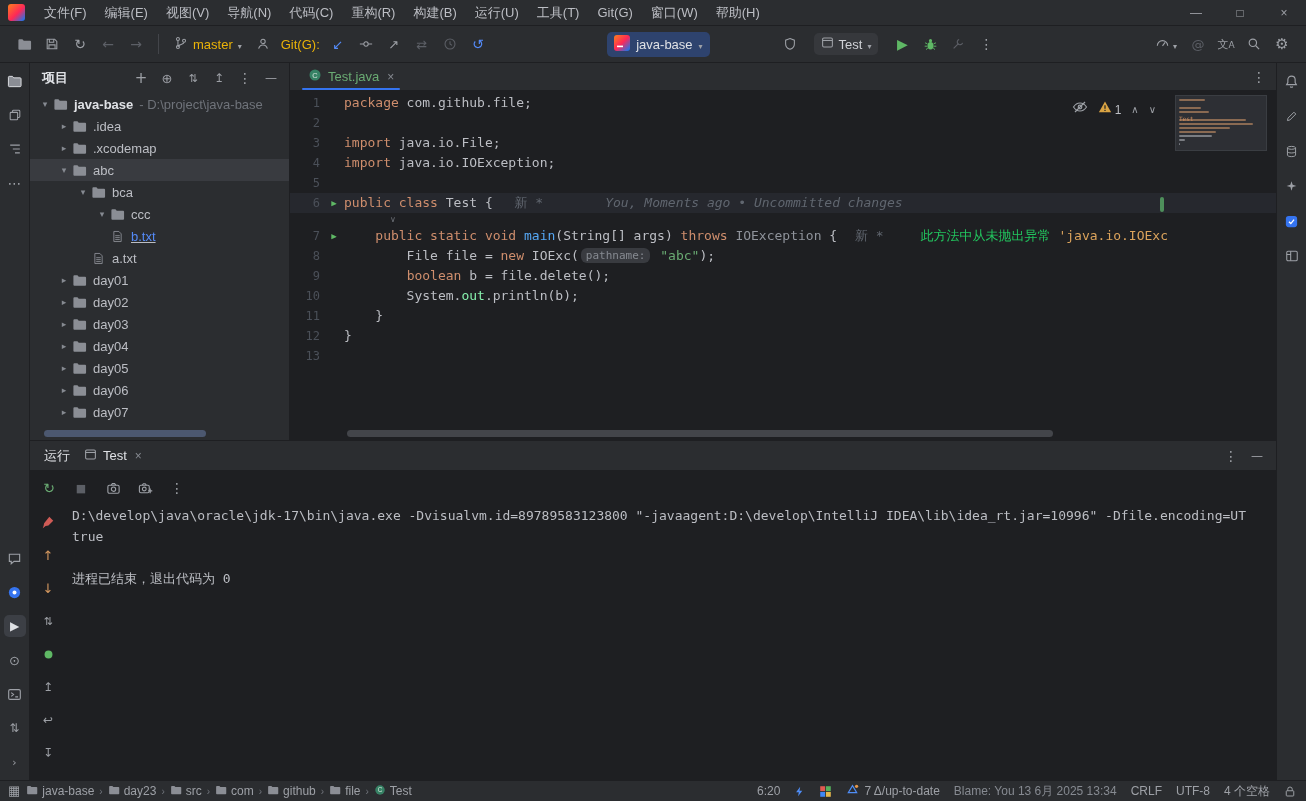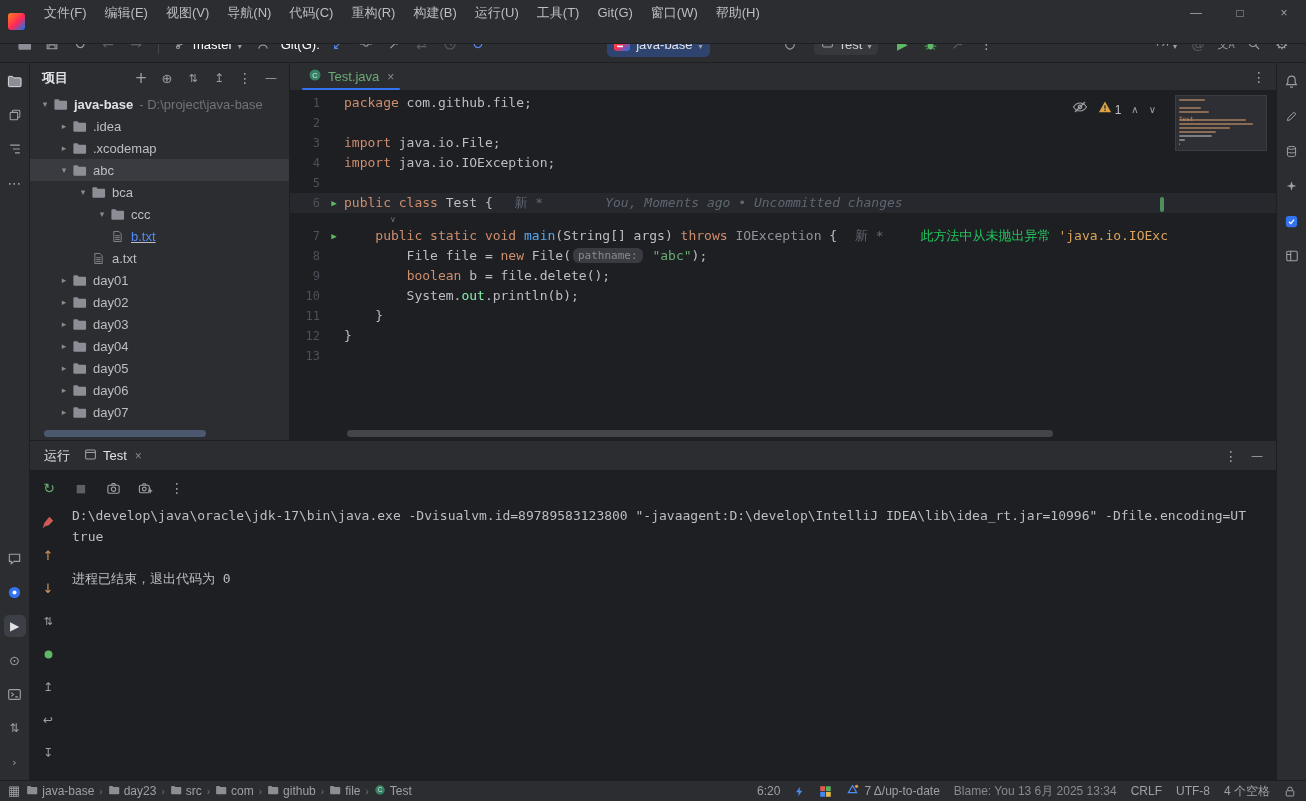--- a/index.html
+++ b/index.html
@@ -1,34 +1,34 @@
 <!DOCTYPE html>
 <html><head>
 <meta charset="utf-8">
 <style>
 *{margin:0;padding:0;box-sizing:border-box}
 body{background:#141517}
 .app{position:relative;width:1306px;height:801px;background:#2b2d30;font-family:"Liberation Sans",sans-serif;font-size:13px;color:#bcbec4;overflow:hidden}
 
-.menubar{position:absolute;top:0;left:0;right:0;height:44px;display:flex;align-items:center;background:#2b2d30;border-bottom:1px solid #1e1f22;padding-left:8px;z-index:5}
+.menubar{position:absolute;top:0;left:0;right:0;height:26px;display:flex;align-items:center;background:#2b2d30;border-bottom:1px solid #1e1f22;padding-left:8px;z-index:5}
 .logo{width:17px;height:17px;border-radius:3px;background:linear-gradient(135deg,#fc801d,#fe2857 55%,#007eff);margin-right:10px;flex:none}
 .menus{display:flex;height:100%}
 .menu-item{padding:0 9px;line-height:26px;color:#bcbec4;cursor:default;white-space:nowrap}
 .win-controls{margin-left:auto;display:flex;height:100%}
 .win-btn{width:44px;text-align:center;line-height:26px;color:#9da0a6;font-size:12px}
 
 .toolbar{position:absolute;top:26px;left:0;right:0;height:37px;display:flex;align-items:center;background:#2b2d30;border-bottom:1px solid #1e1f22;padding:0 10px;z-index:4}
 .tb-icon{width:28px;height:26px;display:flex;align-items:center;justify-content:center;border-radius:4px;flex:none}
 .gly{color:#9da0a6;font-size:12px;line-height:1;font-family:"DejaVu Sans",sans-serif}
 .dim2{color:#5c5f66!important}
 .sep{width:1px;height:20px;background:#43454a;margin:0 8px;flex:none}
 .widget{display:flex;align-items:center;gap:5px;padding:3px 7px;border-radius:5px;flex:none;white-space:nowrap}
 .run-chip{background:#2e436e;color:#dfe1e5;gap:6px}
 .target-chip{background:#36383c;color:#cfd1d6}
-.tb-label{color:#ffffff}
+.tb-label{color:#eab308}
 .tb-spacer1{flex:.9}.tb-spacer2{flex:1.15}
 
 .left-stripe{position:absolute;left:0;top:63px;width:30px;bottom:21px;background:#2b2d30;border-right:1px solid #1e1f22;display:flex;flex-direction:column;align-items:center;padding:7px 0;z-index:3}
 .right-stripe{position:absolute;right:0;top:63px;width:30px;bottom:21px;background:#2b2d30;border-left:1px solid #1e1f22;display:flex;flex-direction:column;align-items:center;padding:7px 0;gap:13px;z-index:3}
 .ls-group{display:flex;flex-direction:column;align-items:center;gap:12px}
 .ls-bottom{margin-top:auto}
 .stripe-icon{width:22px;height:22px;display:flex;align-items:center;justify-content:center;border-radius:5px}
 .stripe-icon.sel{background:#3c3f45}
 .stripe-icon.act svg *{stroke:#dfe1e5}
 
@@ -576,21 +576,21 @@
             <span class="vchev">∨</span>
           </div>
           <div class="cline">
             <span class="gut">7</span>
             <span class="gicon">▶</span>
             <span class="ctext"><span class="seg pl">    </span><span class="seg kw">public static void</span><span class="seg pl"> </span><span class="seg md">main</span><span class="seg pl">(String[] args) </span><span class="seg kw">throws</span><span class="seg pl"> </span><span class="seg dim">IOException</span><span class="seg pl"> { </span><span class="seg hint" style="margin-left: 10px;">新 *</span><span class="inline-error"><span class="err">此方法中从未抛出异常 </span><span class="errq">'java.io.IOExc</span></span></span>
           </div>
           <div class="cline">
             <span class="gut">8</span>
             <span class="gicon"></span>
-            <span class="ctext"><span class="seg pl">        File file = </span><span class="seg kw">new</span><span class="seg pl"> File(</span><span class="inlay">pathname:</span><span class="seg pl"> </span><span class="seg str">"abc"</span><span class="seg pl">);</span></span>
+            <span class="ctext"><span class="seg pl">        File file = </span><span class="seg kw">new</span><span class="seg pl"> IOExc(</span><span class="inlay">pathname:</span><span class="seg pl"> </span><span class="seg str">"abc"</span><span class="seg pl">);</span></span>
           </div>
           <div class="cline">
             <span class="gut">9</span>
             <span class="gicon"></span>
             <span class="ctext"><span class="seg pl">        </span><span class="seg kw">boolean</span><span class="seg pl"> b = file.delete();</span></span>
           </div>
           <div class="cline">
             <span class="gut">10</span>
             <span class="gicon"></span>
             <span class="ctext"><span class="seg pl">        System.</span><span class="seg field">out</span><span class="seg pl">.println(b);</span></span>

